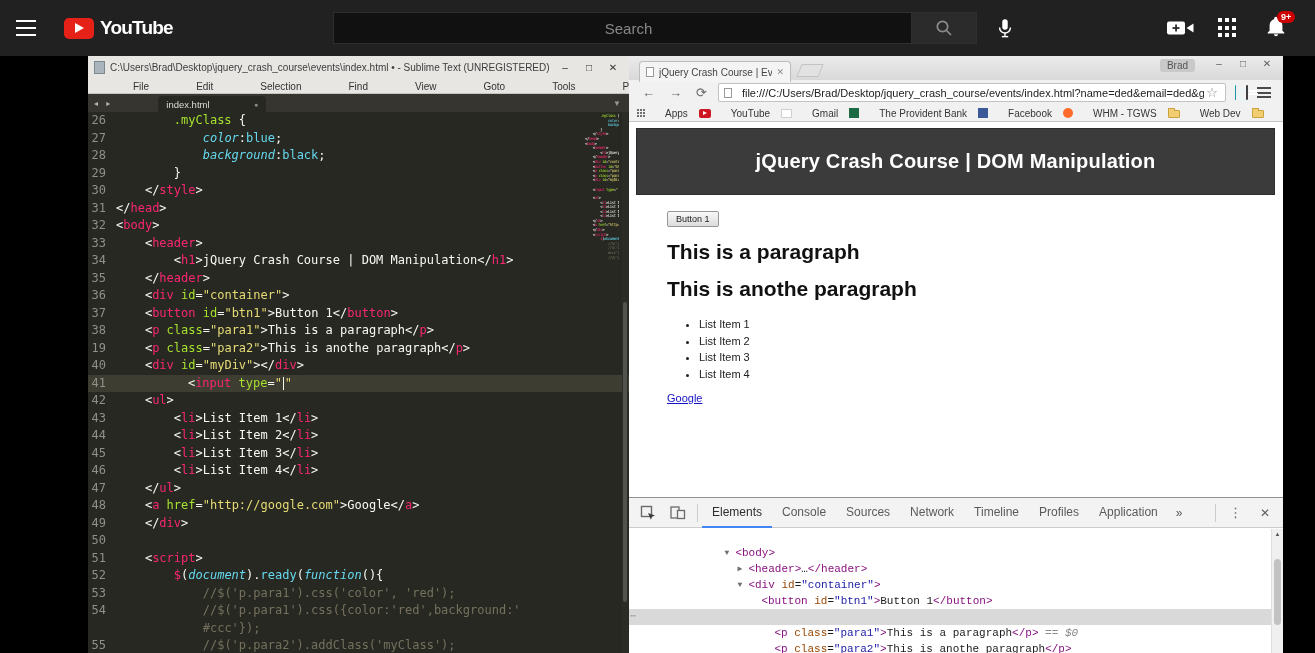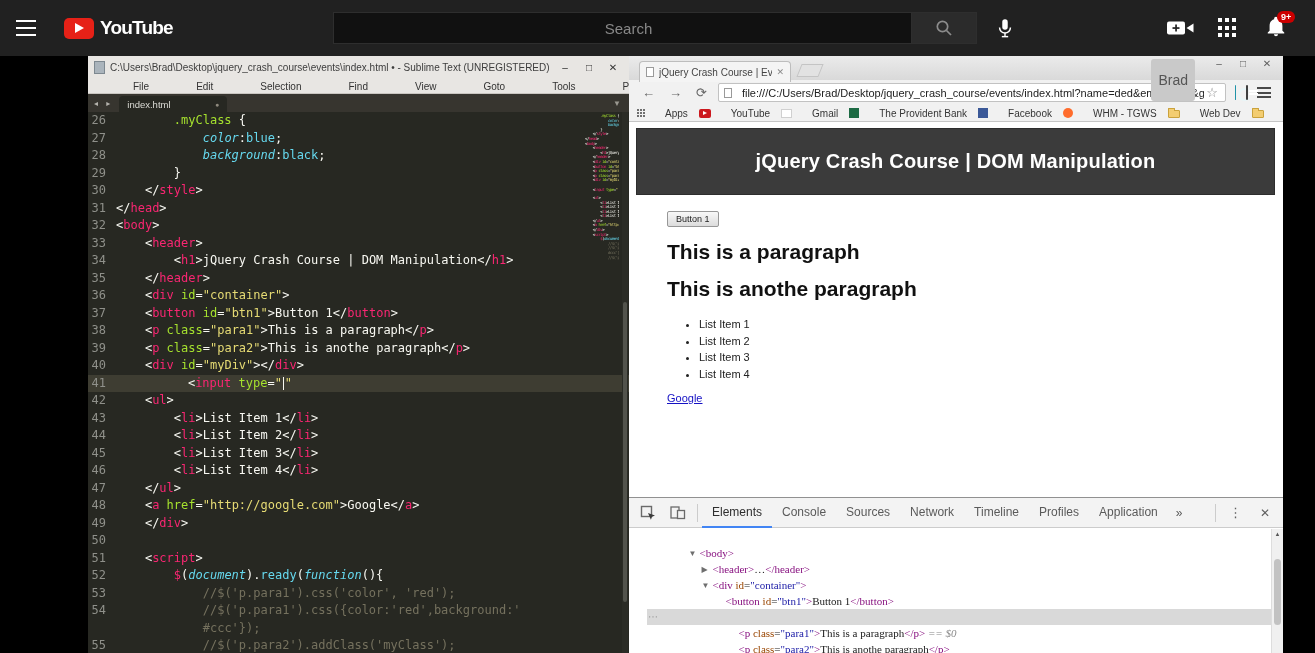--- a/index.html
+++ b/index.html
@@ -32,21 +32,21 @@
   
   .st { position:absolute; left:0; top:0; width:541px; height:597px; background:#272822; }
   .st-title { height:23px; background:#e8e6e3; display:flex; align-items:center; font-size:10px; color:#3d3d3d; padding:0 4px 0 6px; }
   .st-icon { width:11px; height:13px; background:#aab4bc; border:1px solid #7d8890; margin-right:5px; flex:none; }
   .st-title-text { flex:1; white-space:nowrap; overflow:hidden; }
   .wc { width:24px; text-align:center; font-size:10px; color:#333; cursor:pointer; }
   .st-menu { height:15px; background:#e8e6e3; border-bottom:1px solid #c9c6c1; display:flex; align-items:center; gap:11px; padding-left:9px; font-size:10px; color:#333; }
   .st-menu span { cursor:pointer;margin-left:36px; }
   .st-tabs { height:18px; background:#37352f; display:flex; align-items:flex-end; }
   .st-tab-arrows { color:#b5b3ad; font-size:8px; padding:0 6px 4px 6px; letter-spacing:3px; cursor:pointer; }
-  .st-tab { width:108px; height:16px; background:#272822; border-radius:4px 4px 0 0; color:#dcdcd6; font-size:9.5px; display:flex; align-items:center; padding:4px 8px; cursor:pointer; }
+  .st-tab { width:108px; height:16px; background:#272822; border-radius:4px 4px 0 0; color:#dcdcd6; font-size:9.5px; display:flex; align-items:center; padding:4px 8px; cursor:pointer;margin-left:39px; }
   .st-tab-label { flex:1; }
   .st-tab-dot { color:#8f8a7e; font-size:7px; }
   .st-tab-overflow { margin-left:auto; color:#9a9890; font-size:8px; padding:0 8px 4px 0; cursor:pointer; }
   .st-editor { position:absolute; left:0; top:56px; right:0; bottom:0; overflow:hidden; font-family:"DejaVu Sans Mono",monospace; }
   .cl { display:flex; height:17.5px; line-height:17.5px; font-size:12px; white-space:pre; }
   .cl.hl { background:#3e3d32;gap:43px; }
   .ln { width:28px; flex:none; text-align:right; color:#8f908a; padding-right:10px; }
   .lc { color:#f8f8f2; }
   .w  { color:#f8f8f2; } .pk { color:#f92672; } .gr { color:#a6e22e; }
   .yl { color:#e6db74; } .cy { color:#66d9ef; } .cyi { color:#66d9ef; font-style:italic; }
@@ -58,21 +58,21 @@
   .st-thumb { position:absolute; left:1px; right:1px; top:190px; height:300px; background:#52534c; border-radius:3px; }
 
   
   .cr { position:absolute; left:541px; top:0; width:654px; height:597px; background:#dedede; }
   .cr-title { position:relative; height:24px; background:linear-gradient(#ebebeb,#d9d9d9); }
   .cr-tab { position:absolute; left:10px; top:5px; width:152px; height:19px; background:#f4f4f4; border:1px solid #bdbdbd; border-bottom:none; border-radius:4px 4px 0 0; display:flex; align-items:center; padding:10px 6px; cursor:pointer; }
   .i-doc { width:8px; height:10px; background:#fff; border:1px solid #9a9a9a; flex:none; margin-right:5px; }
   .cr-tab-label { flex:1; font-size:10px; color:#444; white-space:nowrap; overflow:hidden; }
   .cr-tab-close { color:#8a8a8a; font-size:9px; padding-left:4px; cursor:pointer; }
   .cr-newtab { position:absolute; left:170px; top:8px; width:22px; height:13px; background:#e2e2e2; border:1px solid #c4c4c4; transform:skewX(-22deg); cursor:pointer; }
-  .cr-profile { position:absolute; right:88px; top:3px; background:#c9c9c9; border-radius:3px; color:#555; font-size:14px; padding:13px 7px; cursor:pointer; }
+  .cr-profile { position:absolute; right:88px; top:3px; background:#c9c9c9; border-radius:3px; color:#555; font-size:10px; padding:1px 7px; cursor:pointer; }
   .cr-controls { position:absolute; right:4px; top:2px; display:flex; }
   .cr-controls .wc { color:#5d5d5d; }
   .cr-toolbar { height:25px; background:#f1f1f1; display:flex; align-items:center; padding:0 6px; }
   .nav-ic { font-size:13px; color:#666; padding:0 7px; cursor:pointer; }
   .omnibox { width:508px; height:19px; background:#fff; border:1px solid #c2c2c2; border-radius:2px; display:flex; align-items:center; padding:0 5px; margin:0 4px; cursor:text; }
   .omni-url { flex:1; font-size:11px; color:#222; white-space:nowrap; overflow:hidden; margin-left:5px; }
   .omni-star { color:#888; font-size:13px; padding:0 2px; cursor:pointer; }
   .ext1 { width:15px; height:15px; border-radius:3px; background:#1f93a8; margin:0 5px; position:relative; cursor:pointer; }
   .ext1::after { content:""; position:absolute; left:3px; top:3px; width:9px; height:9px; border:2px solid #e8f6f8; border-right-color:transparent; border-radius:50%; }
   .ext2 { width:15px; height:15px; border-radius:3px; background:#3f3f3f; margin:0 5px; position:relative; cursor:pointer; }
@@ -107,21 +107,21 @@
   .dt { position:absolute; left:0; bottom:0; width:654px; height:156px; background:#fff; border-top:1px solid #919191; }
   .dt-toolbar { height:30px; background:#f3f3f3; border-bottom:1px solid #ccc; display:flex; align-items:center; padding:0 4px; }
   .dt-ic { padding:0 7px; display:flex; align-items:center; cursor:pointer; }
   .dt-sep { width:1px; height:18px; background:#ccc; margin:0 4px; }
   .dt-tab { padding:0 10px; font-size:12px; color:#5a5a5a; height:30px; line-height:29px; cursor:pointer; }
   .dt-tab.active { color:#2e2e2e; border-bottom:2px solid #4285f4; }
   .dt-more { color:#5a5a5a; font-size:12px; padding:0 8px; cursor:pointer; }
   .dt-right { margin-left:auto; display:flex; align-items:center; }
   .dt-dotsbtn { font-size:13px; color:#5f5f5f; padding:0 9px; cursor:pointer; }
   .dt-close { font-size:12px; color:#5f5f5f; padding:0 9px; cursor:pointer; }
-  .dt-tree { position:absolute; left:0; top:31px; right:12px; bottom:0; overflow:hidden; font-family:Liberation Serif, serif; font-size:11px;padding-left:18px; }
+  .dt-tree { position:absolute; left:0; top:31px; right:12px; bottom:0; overflow:hidden; font-family:Liberation Mono, monospace; font-size:11px; }
   .dt-row { height:16px; line-height:16px; white-space:pre; position:relative; cursor:pointer; }
   .dt-row.sel { background:#d9d9d9; }
   .ind0 { padding-left:14px; } .ind1 { padding-left:27px; } .ind2 { padding-left:40px; } .ind3 { padding-left:53px; }
   .dt-arrow { display:inline-block; width:11px; margin-left:-11px; color:#6e6e6e; font-size:8px; vertical-align:1px; }
   .dt-dots { position:absolute; left:1px; top:0; color:#9a9a9a; font-size:10px; }
   .tg { color:#881280; } .at { color:#994500; } .vl { color:#1a1aa6; } .tx { color:#1a1a1a; }
   .eq { color:#888; font-style:italic; }
   .dt-scroll { position:absolute; right:0; top:31px; bottom:0; width:12px; background:#f0f0f0; border-left:1px solid #ddd; cursor:pointer; }
   .dt-up { text-align:center; font-size:6px; color:#555; line-height:10px; }
   .dt-thumb { position:absolute; left:2px; right:2px; top:30px; height:66px; background:#c2c2c2; border-radius:4px; }
@@ -280,21 +280,21 @@
             <span class="ln">37</span>
             <span class="lc"><span>    </span><span class="w">&lt;</span><span class="pk">button</span><span class="gr"> id</span><span class="w">=</span><span class="yl">"btn1"</span><span class="w">&gt;</span><span class="w">Button 1</span><span class="w">&lt;/</span><span class="pk">button</span><span class="w">&gt;</span></span>
           </div>
 
           <div class="cl">
             <span class="ln">38</span>
             <span class="lc"><span>    </span><span class="w">&lt;</span><span class="pk">p</span><span class="gr"> class</span><span class="w">=</span><span class="yl">"para1"</span><span class="w">&gt;</span><span class="w">This is a paragraph</span><span class="w">&lt;/</span><span class="pk">p</span><span class="w">&gt;</span></span>
           </div>
 
           <div class="cl">
-            <span class="ln">39</span>
+            <span class="ln">19</span>
             <span class="lc"><span>    </span><span class="w">&lt;</span><span class="pk">p</span><span class="gr"> class</span><span class="w">=</span><span class="yl">"para2"</span><span class="w">&gt;</span><span class="w">This is anothe paragraph</span><span class="w">&lt;/</span><span class="pk">p</span><span class="w">&gt;</span></span>
           </div>
 
           <div class="cl">
             <span class="ln">40</span>
             <span class="lc"><span>    </span><span class="w">&lt;</span><span class="pk">div</span><span class="gr"> id</span><span class="w">=</span><span class="yl">"myDiv"</span><span class="w">&gt;&lt;/</span><span class="pk">div</span><span class="w">&gt;</span></span>
           </div>
 
           <div class="cl hl">
             <span class="ln">41</span>

